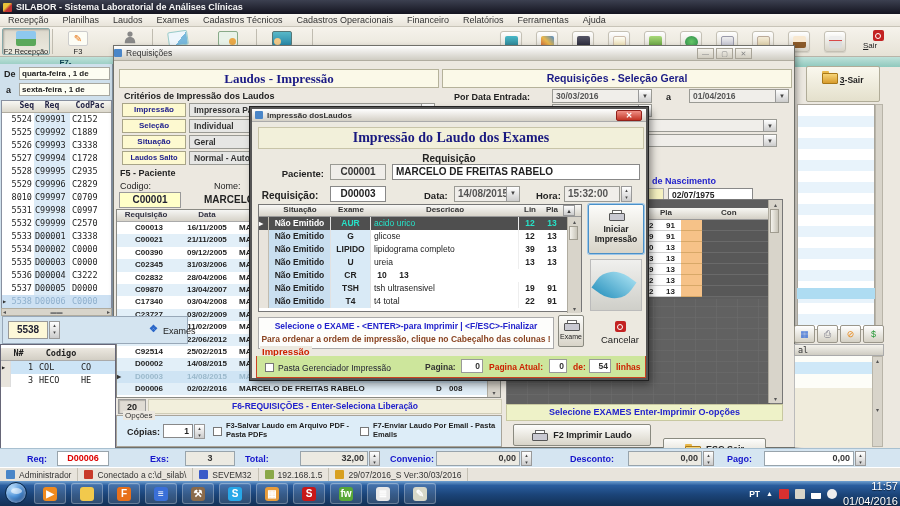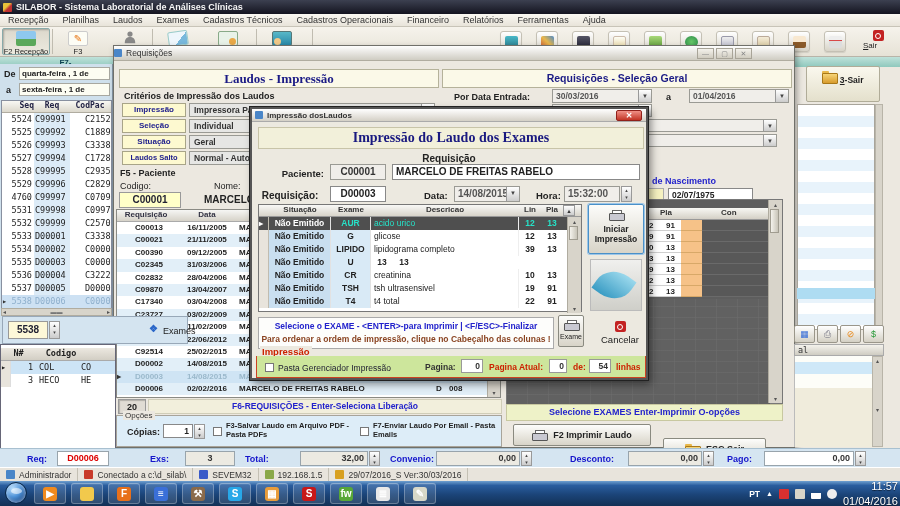--- a/index.html
+++ b/index.html
@@ -26,21 +26,21 @@
   
   .teal-band{left:0;top:57px;width:900px;height:10px;background:linear-gradient(#bfe2da,#8fc8bd)}
   .f7win{left:0;top:64px;width:113px;height:384px;background:#cfe0ec;border-right:1px solid #8898a8}
   .datefield{background:#fdfdf2;border:1px solid #a8a8a0;font-size:8px;font-weight:bold;padding:1px 2px;white-space:nowrap;overflow:hidden}
   .seqgrid{left:1px;top:36px;width:111px;height:208px;background:#fff;border:1px solid #8890a0;font-family:"DejaVu Sans Mono",monospace}
   .seqgrid .hd{display:flex;height:12px;background:linear-gradient(#f8f8f4,#dcd8cc);border-bottom:1px solid #b0aca0;color:#224;font-weight:bold;font-size:8px}
   .srow{display:flex;height:13px;font-size:8.5px;line-height:13px}
   .srow .mk{width:6px;color:#333}
   .srow .c1{width:26px;text-align:right;padding-right:2px}
   .srow .c2{width:36px;background:#dcebf7;padding-left:1px}
-  .srow .c3{width:41px;padding-left:15px;overflow:hidden}
+  .srow .c3{width:41px;padding-left:2px;overflow:hidden}
   .srow.sel{background:#cde1f3;color:#8fb0cd}
   .srow.sel .c2{background:#cde1f3}
   .srow.sel .mk:before{content:"▸"}
   .hscroll{left:1px;top:244px;width:111px;height:8px;background:#d8d4ca;border:1px solid #b0aca0;font-size:6px;color:#555;display:flex;justify-content:space-between;line-height:6px;padding:0 1px}
   
   .reqwin{left:113px;top:45px;width:682px;height:403px;background:#ece8e0;border:1px solid #70706a;box-shadow:2px 3px 6px rgba(0,0,0,.35)}
   .reqwin .tbar{position:absolute;left:0;top:0;width:100%;height:15px;background:linear-gradient(#fefefe,#cfccc2);border-bottom:1px solid #b0aca0;display:flex;align-items:center;gap:4px;font-size:8.5px;font-weight:normal;color:#333}
   .wbtn{width:17px;height:11px;background:linear-gradient(#f4f2ec,#d0ccc0);border:1px solid #a8a498;font-size:7px;line-height:10px;text-align:center;color:#888}
   .hdrbox{position:absolute;background:#fbf9e8;border:1px solid #b5b29a;text-align:center;color:#1b1b85}
   .critlab{position:absolute;width:64px;height:14px;background:#fdf9d0;border:1px solid #a8a488;color:#1b1b8c;font-size:8px;font-weight:bold;text-align:center;line-height:12px}
@@ -278,21 +278,21 @@
             <span class="c3">C2935</span>
           </div>
           <div class="srow ">
             <span class="mk"></span>
             <span class="c1">5529</span>
             <span class="c2">C99996</span>
             <span class="c3">C2829</span>
           </div>
           <div class="srow ">
             <span class="mk"></span>
-            <span class="c1">4760</span>
+            <span class="c1">8010</span>
             <span class="c2">C99997</span>
             <span class="c3">C0709</span>
           </div>
           <div class="srow ">
             <span class="mk"></span>
             <span class="c1">5531</span>
             <span class="c2">C99998</span>
             <span class="c3">C0997</span>
           </div>
           <div class="srow ">
@@ -716,28 +716,28 @@
             <span class="m1">Não Emitido</span>
             <span class="m2">LIPIDO</span>
             <span class="m3">lipidograma completo</span>
             <span class="m4">39</span>
             <span class="m5">13</span>
           </div>
           <div class="mrow ">
             <span class="mk"></span>
             <span class="m1">Não Emitido</span>
             <span class="m2">U</span>
+            <span class="m3">ureia</span>
             <span class="m4">13</span>
             <span class="m5">13</span>
           </div>
           <div class="mrow ">
             <span class="mk"></span>
             <span class="m1">Não Emitido</span>
             <span class="m2">CR</span>
-            <span class="m3">creatinina</span>
             <span class="m4">10</span>
             <span class="m5">13</span>
           </div>
           <div class="mrow ">
             <span class="mk"></span>
             <span class="m1">Não Emitido</span>
             <span class="m2">TSH</span>
             <span class="m3">tsh ultrasensivel</span>
             <span class="m4">19</span>
             <span class="m5">91</span>

